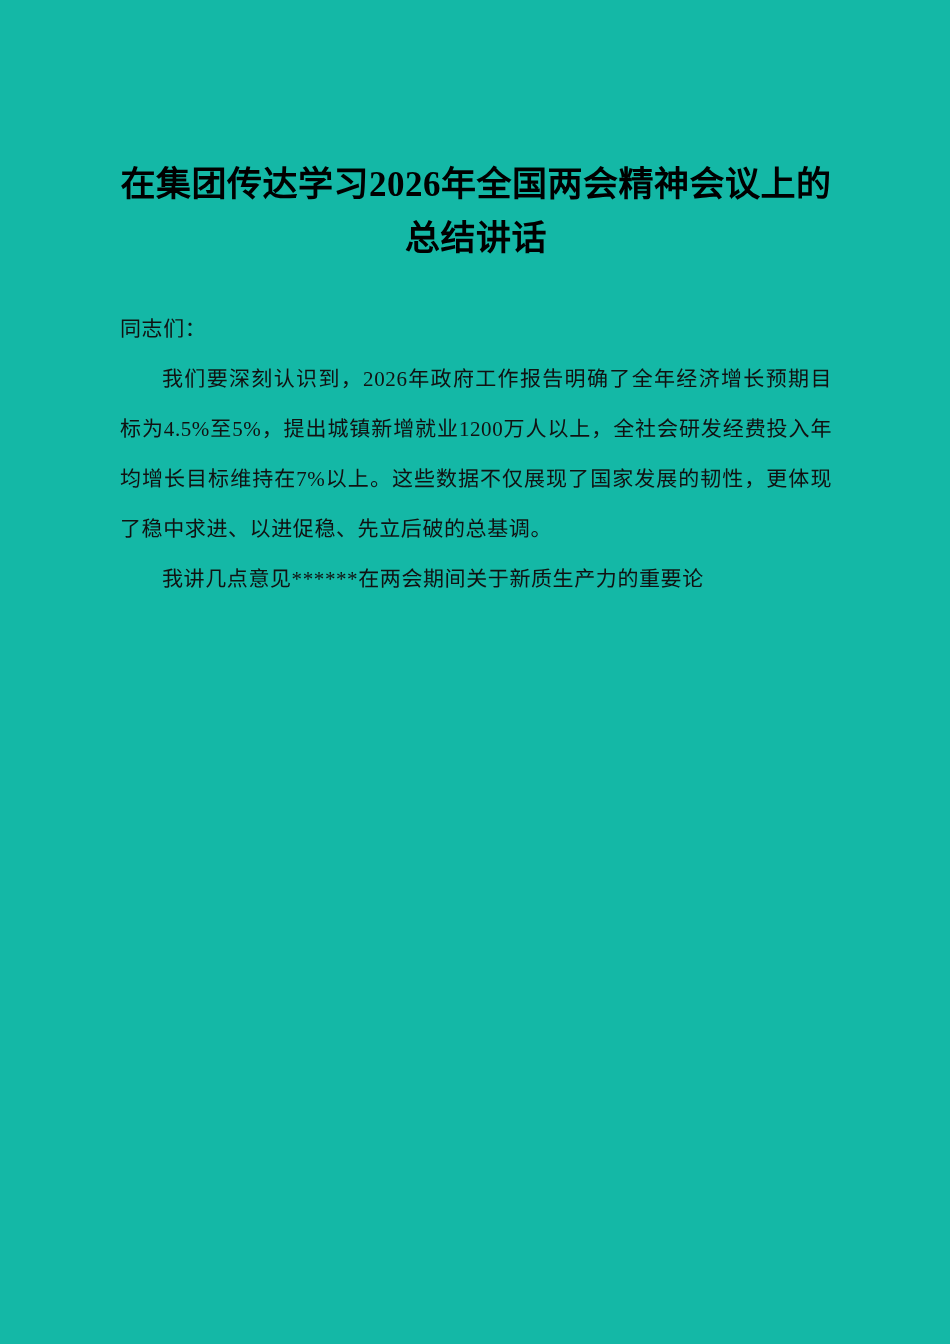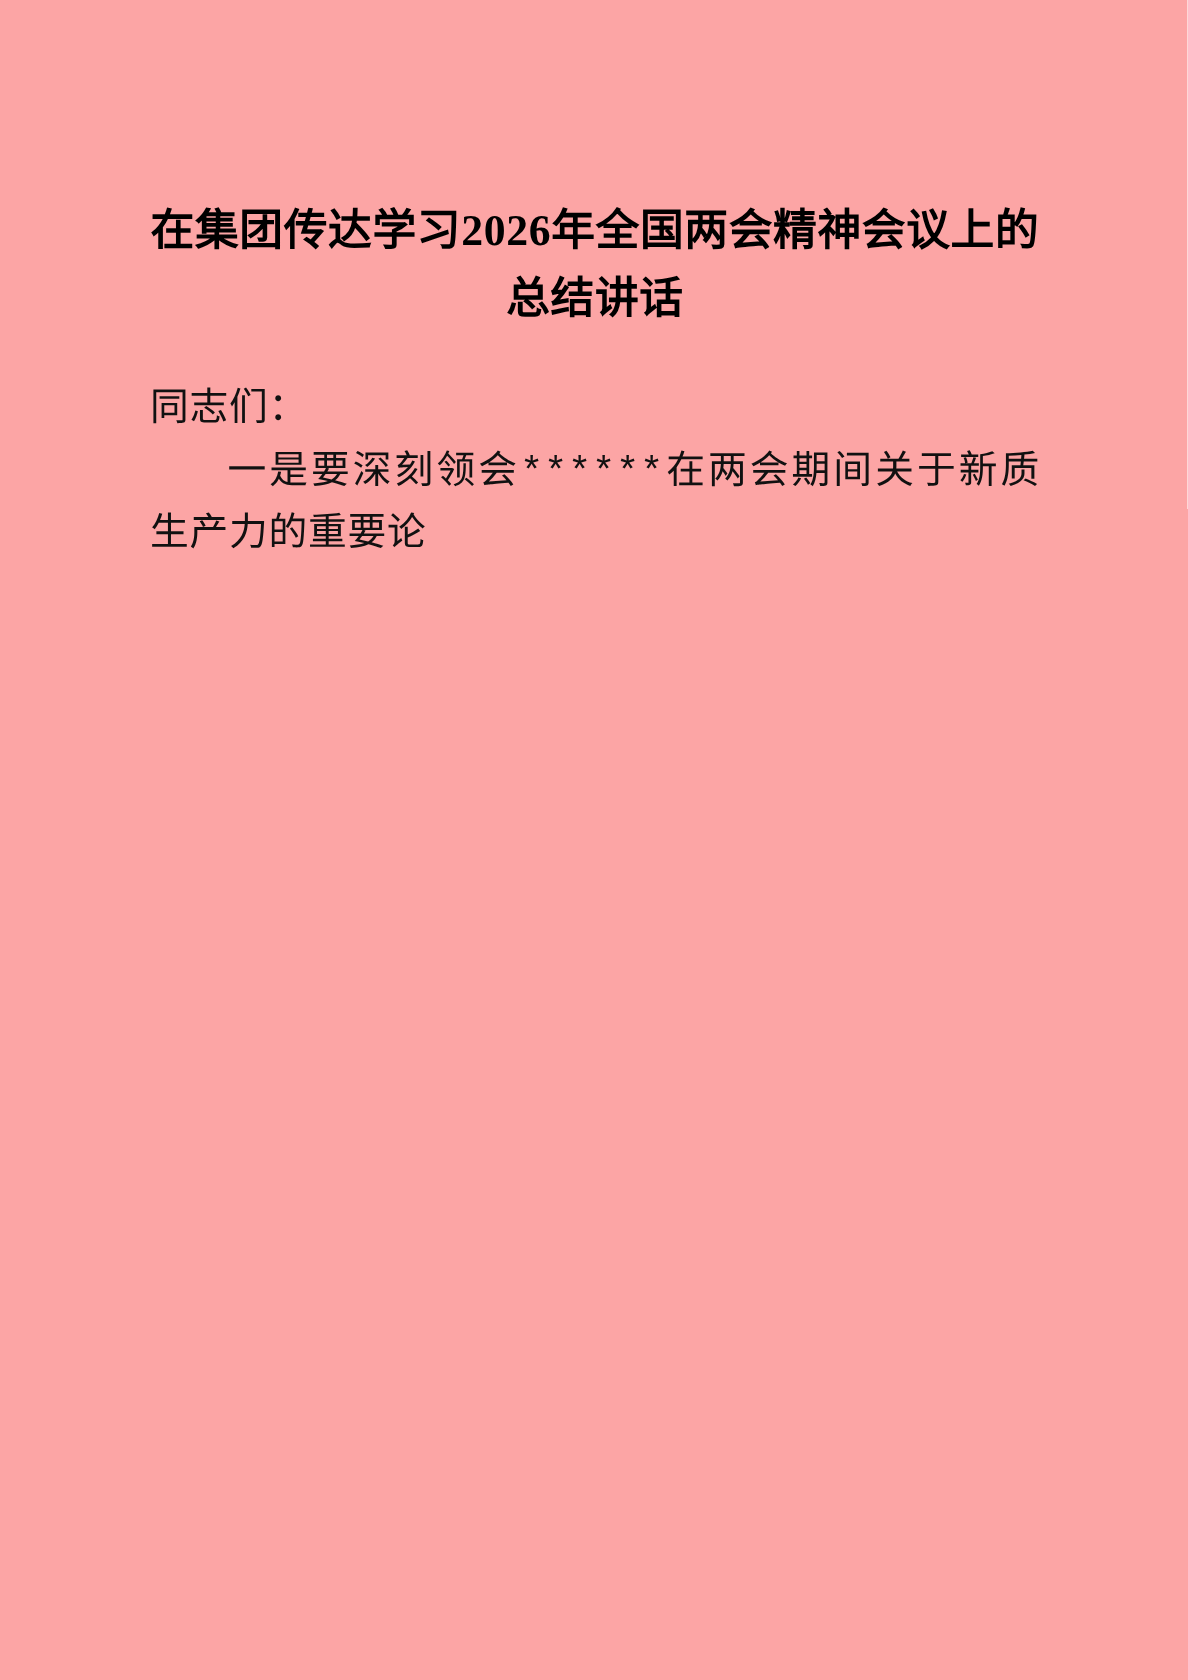--- a/index.html
+++ b/index.html
@@ -5,21 +5,21 @@
   html, body {
     margin: 0;
     padding: 0;
     background: #ffffff;
   }
 
   .page {
     position: relative;
     width: 950px;
     height: 1344px;
-    background: #fca5a5;
+    background: #14b8a6;
     margin: 0 auto;
     overflow: hidden;
     box-sizing: border-box;
   }
 
   .content {
     position: absolute;
     left: 120px;
     top: 0;
     width: 712px;
@@ -34,22 +34,22 @@
     font-size: 35px;
     line-height: 54px;
     text-align: center;
     color: #000000;
     letter-spacing: 0.5px;
   }
 
   
   .para {
     margin: 0;
-    font-family: Liberation Mono, monospace;
-    font-size: 31px;
+    font-family: Liberation Serif, serif;
+    font-size: 21px;
     line-height: 50px;
     color: #111111;
     text-align: justify;
     text-justify: inter-ideograph;
     letter-spacing: 0.6px;
   }
 
   .para.salutation {
     padding-top: 38px;
     text-indent: 0;
@@ -83,17 +83,18 @@
 
 <div class="page">
   <div class="content">
 
     <h1 class="doc-title">在集团传达学习2026年全国两会精神会议上的总结讲话</h1>
 
     <p class="para salutation">同志们：</p>
 
 
 
+    <p class="para indent">我们要深刻认识到，2026年政府工作报告明确了全年经济增长预期目标为4.5%至5%，提出城镇新增就业1200万人以上，全社会研发经费投入年均增长目标维持在7%以上。这些数据不仅展现了国家发展的韧性，更体现了稳中求进、以进促稳、先立后破的总基调。</p>
 
-    <p class="para indent">一是要深刻领会******在两会期间关于新质生产力的重要论</p>
+    <p class="para indent">我讲几点意见******在两会期间关于新质生产力的重要论</p>
 
   </div>
 </div>
 
 </body></html>

